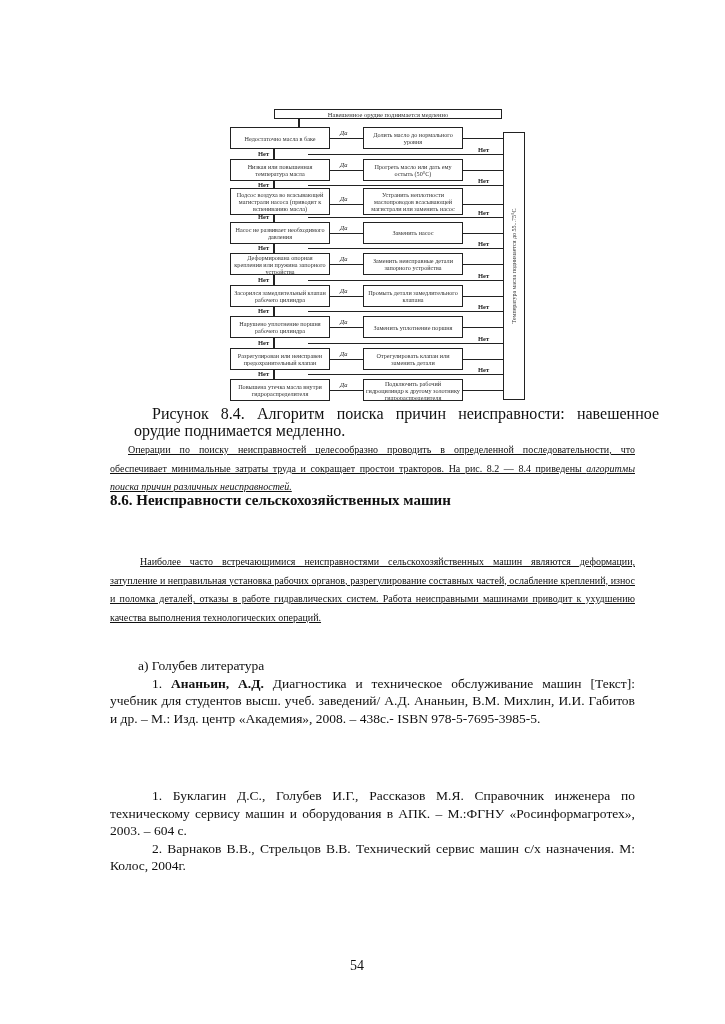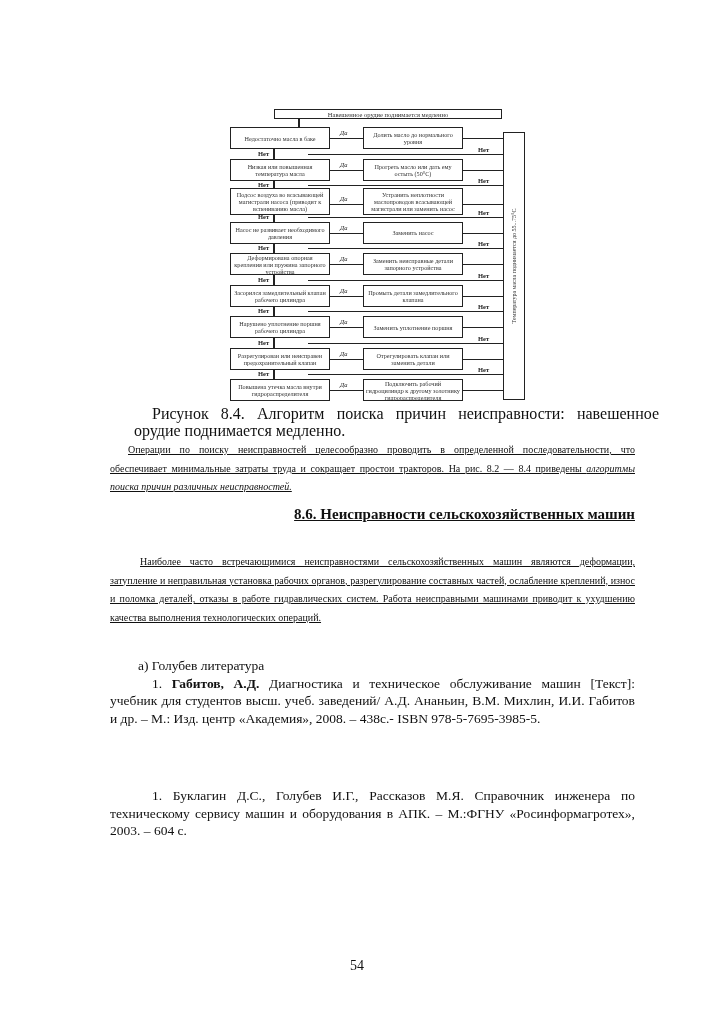--- a/index.html
+++ b/index.html
@@ -14,21 +14,21 @@
   .fc .title { left:46px; top:2px; width:228px; height:10px; border-width:1.2px; font-size:6.5px; }
   .fc .lbl { position:absolute; font-size:6.5px; font-style:italic; color:#222; }
   .fc .nlbl { position:absolute; font-size:6.5px; color:#222; font-weight:bold; }
   .fc .line { position:absolute; background:#222; }
   .fc .vbox { position:absolute; left:275px; top:25px; width:22px; height:268px; border:1.2px solid #222;
               box-sizing:border-box; display:flex; align-items:center; justify-content:center; }
   .fc .vbox span { transform:rotate(-90deg); white-space:nowrap; font-size:6px; color:#333; }
   
   .caption { left:110px; top:405px; width:525px; font-size:16px; line-height:17px; text-align:justify;margin-left:24px; }
   .para { width:525px; font-size:10px; line-height:18.5px; text-align:justify; text-indent:18px;text-decoration:underline; }
-  .heading { left:110px; top:506px; width:525px; text-align:right; font-weight:bold; font-size:15px;text-decoration:underline; }
+  .heading { left:110px; top:492px; width:525px; text-align:left; font-weight:bold; font-size:15px; }
   .ref { width:525px; font-size:13.5px; line-height:17.5px; text-align:justify; }
   .ref .ind { padding-left:42px; }
   .pagenum { left:350px; top:958px; font-size:14px; }
   b { font-weight:bold; }
   i { font-style:italic; }
 </style>
 </head>
 <body>
 
 <div class="fc">
@@ -130,21 +130,22 @@
 </div>
 
 <div class="abs heading">8.6. Неисправности сельскохозяйственных машин</div>
 
 <div class="abs para" style="left:110px;top:553px;text-indent:30px;">Наиболее часто встречающимися неисправностями сельскохозяйственных машин являются деформации, затупление и неправильная установка рабочих органов, разрегулирование составных частей, ослабление креплений, износ и поломка деталей, отказы в работе гидравлических систем. Работа неисправными машинами приводит к ухудшению качества выполнения технологических операций.</div>
 
 <div class="abs ref" style="left:110px;top:657px;">
   <div class="ind" style="padding-left:28px">а) Голубев литература</div>
   <div style="text-indent:42px">
     <span>1.</span>
-    <b>Габитов, А.Д.</b><span> Диагностика и техническое обслуживание машин [Текст]: учебник для студентов высш. учеб. заведений/ А.Д. Ананьин, В.М. Михлин, И.И. Габитов и др. – М.: Изд. центр «Академия», 2008. – 438с.- ISBN 978-5-7695-3985-5.</span>
+    <b>Ананьин, А.Д.</b><span> Диагностика и техническое обслуживание машин [Текст]: учебник для студентов высш. учеб. заведений/ А.Д. Ананьин, В.М. Михлин, И.И. Габитов и др. – М.: Изд. центр «Академия», 2008. – 438с.- ISBN 978-5-7695-3985-5.</span>
   </div>
 </div>
 
 <div class="abs ref" style="left:110px;top:787px;">
   <div style="text-indent:42px">1. Буклагин Д.С., Голубев И.Г., Рассказов М.Я. Справочник инженера по техническому сервису машин и оборудования в АПК. – М.:ФГНУ «Росинформагротех», 2003. – 604 с.</div>
+  <div style="text-indent:42px">2. Варнаков В.В., Стрельцов В.В. Технический сервис машин с/х назначения. М: Колос, 2004г.</div>
 </div>
 
 <div class="abs pagenum">54</div>
 
 </body></html>

